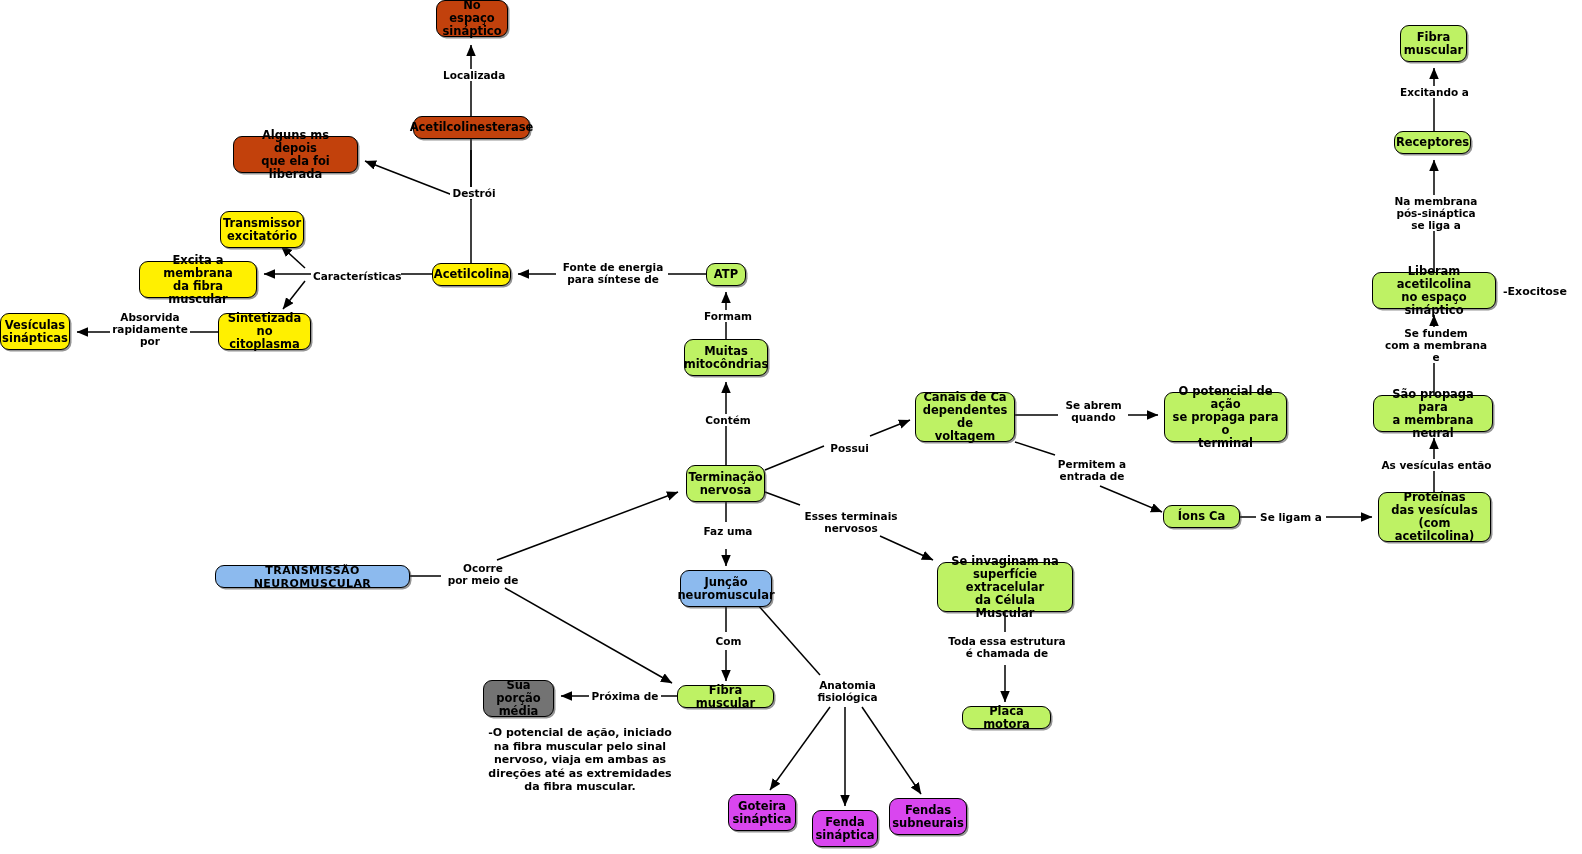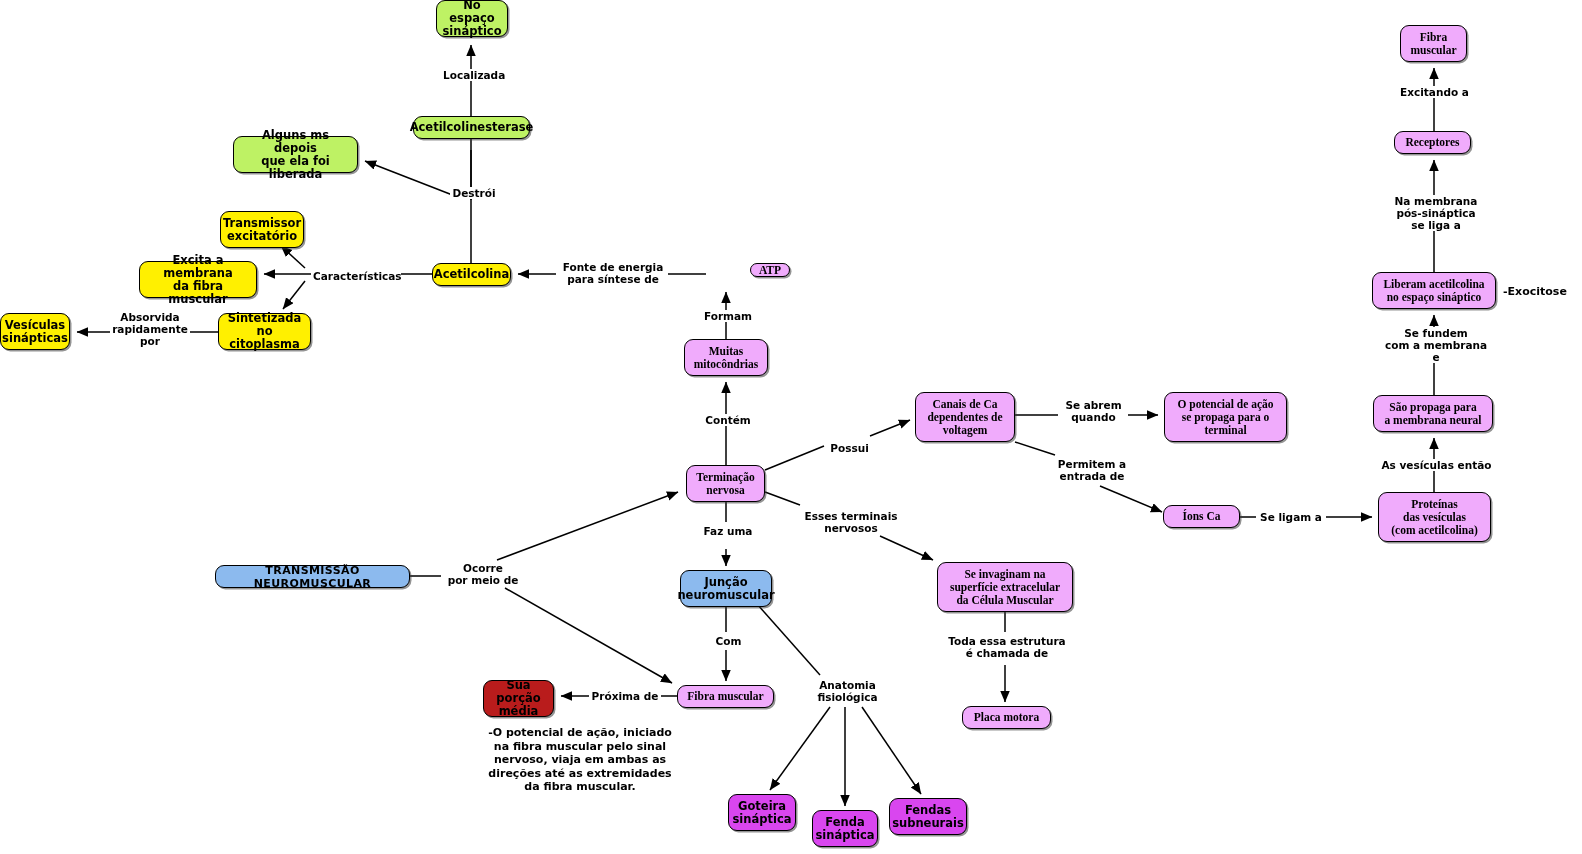--- a/index.html
+++ b/index.html
@@ -34,26 +34,26 @@
     text-align: center;
     font-weight: bold;
     font-size: 11.5px;
     line-height: 13px;
     color: #000000;
     padding: 2px 6px;
     box-shadow: 1.5px 1.5px 0px rgba(60,60,60,0.55);
     white-space: pre-line;
     z-index: 3;
   }
-  .n-orange { background: #bef264; }
+  .n-orange { background: #c2410c; }
   .n-yellow { background: #FFF000; }
-  .n-green  { background: #f0abfc; font-family: Liberation Serif, serif; }
+  .n-green  { background: #bef264; }
   .n-blue   { background: #8CBAEE; }
   .n-teal   { background: #d946ef; }
-  .n-peach  { background: #b91c1c; }
+  .n-peach  { background: #737373; }
 
   .elabel {
     position: absolute;
     font-family: "DejaVu Sans", sans-serif;
     font-weight: bold;
     font-size: 10.5px;
     line-height: 12px;
     color: #000000;
     text-align: center;
     background: #ffffff;
@@ -159,21 +159,21 @@
 que ela foi liberada</div>
   <div class="node n-yellow" style="left:220px;top:211px;width:84px;height:37px;">Transmissor
 excitatório</div>
   <div class="node n-yellow" style="left:139px;top:261px;width:118px;height:37px;">Excita a membrana
 da fibra muscular</div>
   <div class="node n-yellow" style="left:218px;top:313px;width:93px;height:37px;">Sintetizada no
 citoplasma</div>
   <div class="node n-yellow" style="left:0px;top:313px;width:70px;height:37px;">Vesículas
 sinápticas</div>
   <div class="node n-yellow" style="left:432px;top:263px;width:79px;height:23px;">Acetilcolina</div>
-  <div class="node n-green" style="left:706px;top:263px;width:40px;height:14px;margin-left:44px;">ATP</div>
+  <div class="node n-green" style="left:706px;top:263px;width:40px;height:23px;">ATP</div>
   <div class="node n-green" style="left:684px;top:339px;width:84px;height:37px;">Muitas
 mitocôndrias</div>
   <div class="node n-green" style="left:686px;top:465px;width:79px;height:37px;">Terminação
 nervosa</div>
   <div class="node n-green" style="left:915px;top:392px;width:100px;height:50px;">Canais de Ca
 dependentes de
 voltagem</div>
   <div class="node n-green" style="left:1164px;top:392px;width:123px;height:50px;">O potencial de ação
 se propaga para o
 terminal</div>

